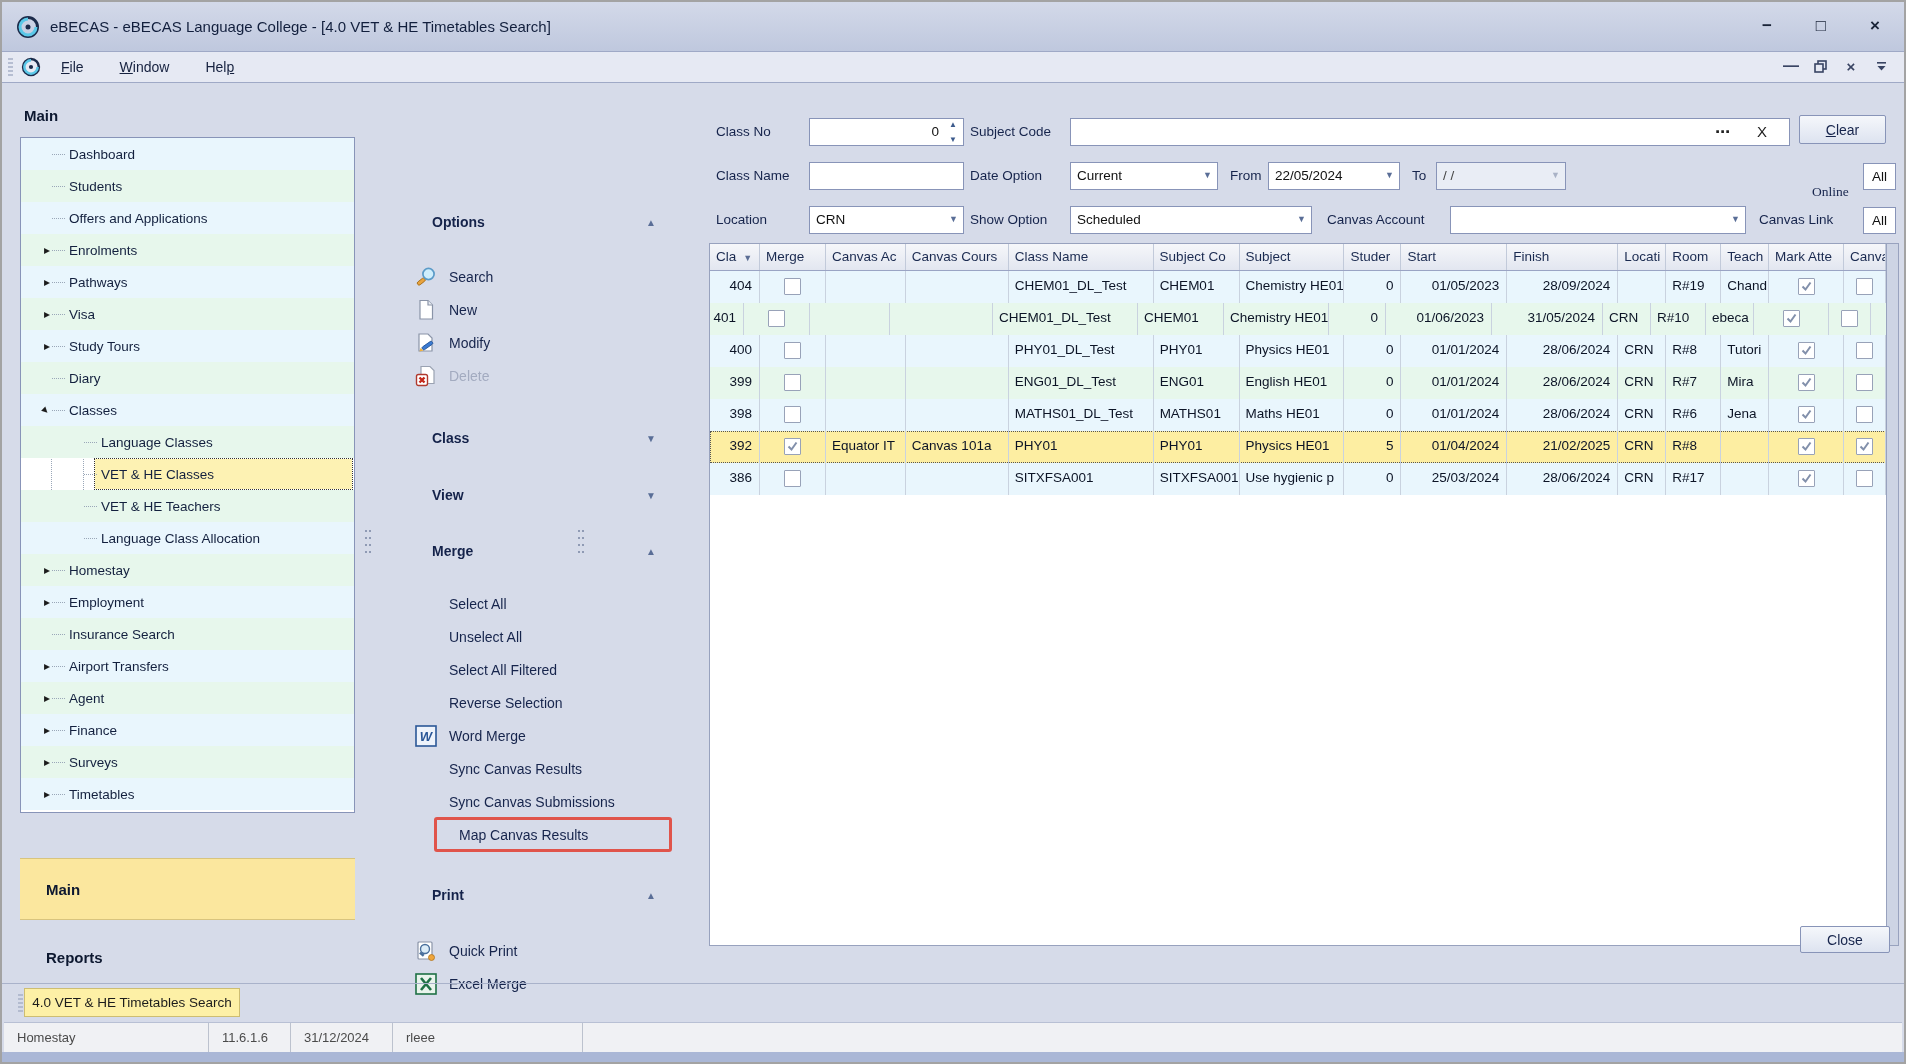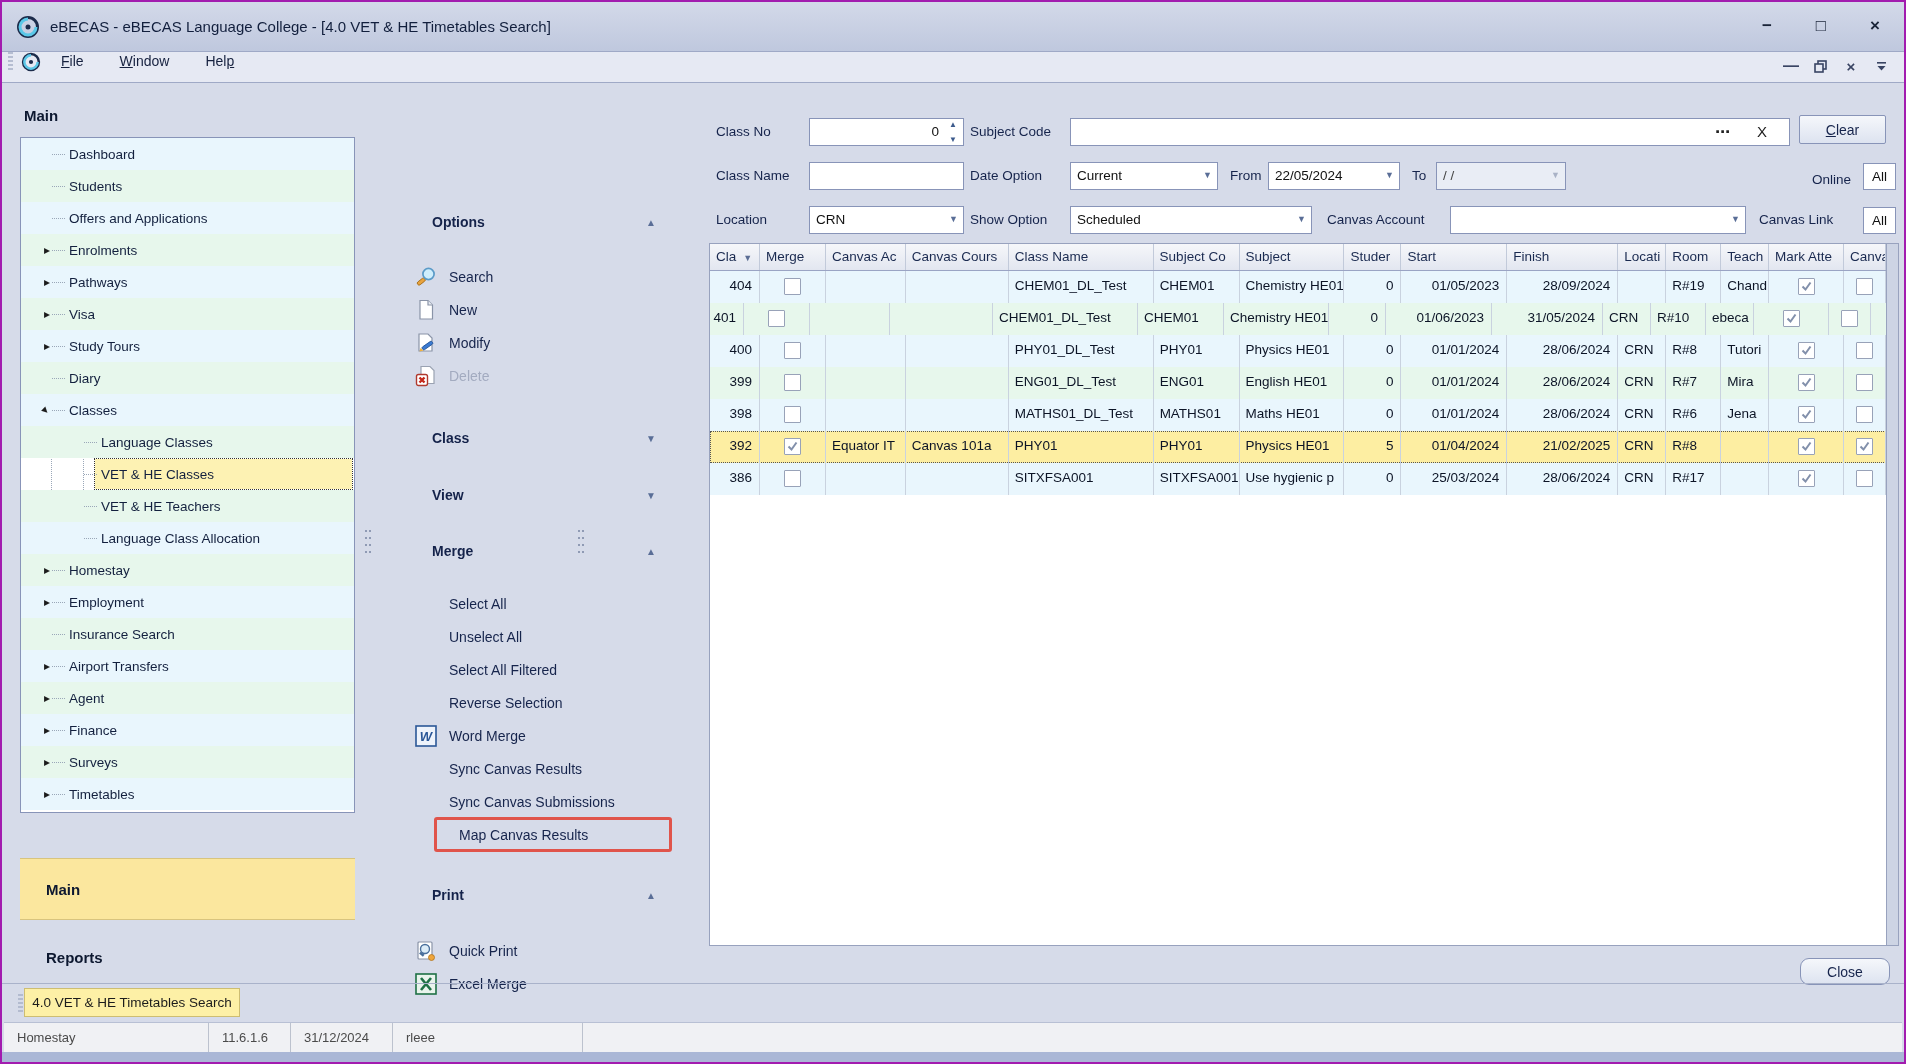--- a/index.html
+++ b/index.html
@@ -1,27 +1,27 @@
 <!DOCTYPE html>
 <html><head>
 <meta charset="utf-8">
 <style>
   html,body{margin:0;padding:0;background:#eceef4;}
   *{box-sizing:border-box;font-family:"Liberation Sans","DejaVu Sans",sans-serif;}
-  .window{position:relative;width:1906px;height:1064px;background:#d6dbe9;border:2px solid #a21caf;overflow:hidden;}
+  .window{position:relative;width:1906px;height:1064px;background:#d6dbe9;border:2px solid #a3a3a3;overflow:hidden;}
 
   
   .titlebar{position:absolute;left:0;top:0;right:0;height:50px;background:linear-gradient(#d3d9e9,#bfc8de);display:flex;align-items:center;border-bottom:1px solid #9fa9c6;}
   .app-icon{width:24px;height:24px;margin:0 10px 0 14px;}
   .title-text{font-size:15px;color:#121f3d;}
   .win-controls{position:absolute;right:14px;top:10px;display:flex;gap:24px;}
   .win-btn{width:30px;height:28px;display:flex;align-items:center;justify-content:center;font-size:17px;color:#1a2438;font-weight:bold;cursor:default;}
 
   
-  .menubar{position:absolute;left:0;top:50px;right:0;height:31px;background:#e6e9f3;border-bottom:1px solid #9fa9c6;display:flex;}
+  .menubar{position:absolute;left:0;top:50px;right:0;height:31px;background:#e6e9f3;border-bottom:1px solid #9fa9c6;display:flex;align-items:center;}
   .grip-v{width:5px;height:18px;margin-left:6px;background:repeating-linear-gradient(#aab3c9 0 2px,transparent 2px 4px);opacity:.8;}
   .menubar .app-icon{width:20px;height:20px;margin:0 8px;}
   .menu-item{font-size:14px;color:#16213f;padding:4px 12px;margin-right:12px;}
   .mdi-controls{position:absolute;right:14px;top:56px;display:flex;gap:12px;align-items:center;}
   .mdi-btn{width:18px;height:16px;display:flex;align-items:center;justify-content:center;color:#394463;}
 
   
   .side-header{position:absolute;left:22px;top:105px;font-size:15px;font-weight:bold;color:#0d1830;}
   .navlist{position:absolute;left:18px;top:135px;width:335px;height:676px;background:#ffffff;border:1px solid #8894b8;overflow:hidden;}
   .nav-item{position:relative;height:32px;display:flex;align-items:center;font-size:13.5px;color:#13203e;}
@@ -76,21 +76,21 @@
   .th .sort{font-size:9px;color:#5b6d94;margin-left:7px;}
   .tr{display:flex;height:32px;}
   .tr.blue{background:#e9f6fd;} .tr.green{background:#e7f7ec;}
   .tr.sel{background:#fdeea2;outline:1px dotted #555;outline-offset:-1px;}
   .td{font-size:13.5px;color:#0c1426;padding-top:7px;border-right:1px solid #c9d2df;overflow:hidden;white-space:nowrap;position:relative;}
   .td.l{padding-left:6px;} .td.r{text-align:right;padding-right:7px;} .td.c{text-align:center;padding-top:0;}
   .cb{display:inline-block;width:17px;height:17px;background:#fff;border:1px solid #98a2b8;border-radius:1px;margin-top:7px;position:relative;}
   .cb svg{position:absolute;left:1px;top:1px;}
 
   
-  .close-btn{left:1798px;top:956px;width:90px;height:27px;border-radius:9px;}
+  .close-btn{left:1798px;top:924px;width:90px;height:27px;}
   .tabstrip-line{position:absolute;left:0;right:0;top:981px;border-top:1px solid #a9b2ca;}
   .tab{position:absolute;left:22px;top:986px;width:216px;height:29px;background:#fdf0a6;border:1px solid #cdbd72;font-size:13.5px;color:#1c1c1c;display:flex;align-items:center;justify-content:center;}
   .statusbar{position:absolute;left:2px;right:2px;top:1020px;height:30px;background:#f0f1f4;border-top:1px solid #b8c0d4;display:flex;}
   .status-cell{font-size:13px;color:#4a4a4a;line-height:29px;padding-left:13px;border-right:1px solid #bcc2ce;overflow:hidden;white-space:nowrap;}
   .bottomstrip{position:absolute;left:0;right:0;top:1050px;height:12px;background:#aab7d6;}
   u{text-decoration:underline;}
 </style>
 </head>
 <body>
 
@@ -371,21 +371,21 @@
   <div class="flabel" style="left:1228px;top:160px;">From</div>
   <div class="field combo" style="left:1266px;top:160px;width:132px;">
     <span class="val">22/05/2024</span>
     <span class="arr">▼</span>
   </div>
   <div class="flabel" style="left:1410px;top:160px;">To</div>
   <div class="field combo disabled" style="left:1434px;top:160px;width:130px;">
     <span class="val">/ /</span>
     <span class="arr">▼</span>
   </div>
-  <div class="flabel" style="left:1810px;top:164px;">Online</div>
+  <div class="flabel" style="left:1810px;top:176px;font-family:Liberation Serif, serif;">Online</div>
   <div class="allbox" style="left:1861px;top:161px;">All</div>
 
   <div class="flabel" style="left:714px;top:204px;">Location</div>
   <div class="field combo" style="left:807px;top:204px;width:155px;">
     <span class="val">CRN</span>
     <span class="arr">▼</span>
   </div>
   <div class="flabel" style="left:968px;top:204px;">Show Option</div>
   <div class="field combo" style="left:1068px;top:204px;width:242px;">
     <span class="val">Scheduled</span>

